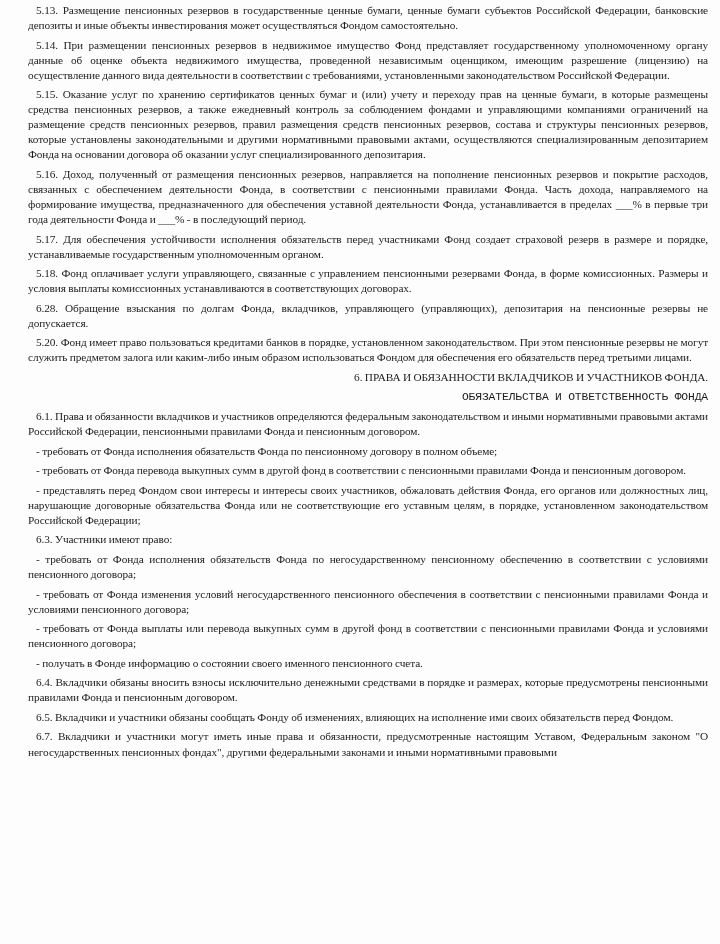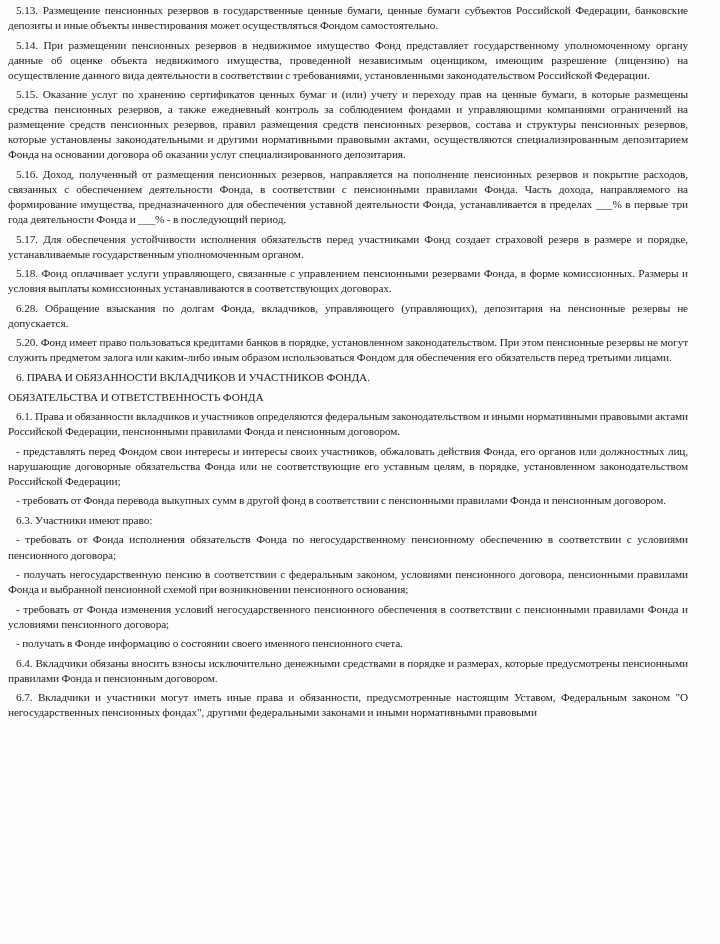--- a/index.html
+++ b/index.html
@@ -13,21 +13,21 @@
     background: #fdfdfd;
     font-family: "Liberation Serif", "DejaVu Serif", serif;
     color: #1c1c1c;
     overflow: hidden;
   }
   .page {
     position: relative;
     width: 720px;
     height: 944px;
     box-sizing: border-box;
-    padding: 3px 20px 0 8px;
+    padding: 3px 20px 0 28px;
     overflow: hidden;
   }
   .doc-body {
     width: 680px;
   }
   p.para {
     margin: 0 0 4.5px 0;
     padding: 0;
     font-size: 11.3px;
     line-height: 15.05px;
@@ -40,26 +40,26 @@
   }
   p.para.last {
     margin-bottom: 4px;
   }
   
   p.heading {
     margin: 0 0 4.5px 0;
     padding: 0;
     font-size: 11.3px;
     line-height: 15.05px;
-    text-align: left;
+    text-align: right;
     letter-spacing: -0.01em;
     word-spacing: -0.2px;
   }
   p.heading.ind-lg { text-indent: 8px; }
-  p.heading.ind-zero { text-indent: 0px; }
+  p.heading.ind-zero { text-indent: 0px; font-family: Liberation Mono, monospace; }
   p.heading.ind-sm { text-indent: 6px; }
 
   
   p.para.dash {
     text-indent: 8px;
   }
   .blank-fill {
     letter-spacing: 0;
     margin-top: 44px;
   }
@@ -73,23 +73,25 @@
       <p class="para">5.14. При размещении пенсионных резервов в недвижимое имущество Фонд представляет государственному уполномоченному органу данные об оценке объекта недвижимого имущества, проведенной независимым оценщиком, имеющим разрешение (лицензию) на осуществление данного вида деятельности в соответствии с требованиями, установленными законодательством Российской Федерации.</p>
       <p class="para">5.15. Оказание услуг по хранению сертификатов ценных бумаг и (или) учету и переходу прав на ценные бумаги, в которые размещены средства пенсионных резервов, а также ежедневный контроль за соблюдением фондами и управляющими компаниями ограничений на размещение средств пенсионных резервов, правил размещения средств пенсионных резервов, состава и структуры пенсионных резервов, которые установлены законодательными и другими нормативными правовыми актами, осуществляются специализированным депозитарием Фонда на основании договора об оказании услуг специализированного депозитария.</p>
       <p class="para"><span>5.16. Доход, полученный от размещения пенсионных резервов, направляется на пополнение пенсионных резервов и покрытие расходов, связанных с обеспечением деятельности Фонда, в соответствии с пенсионными правилами Фонда. Часть дохода, направляемого на формирование имущества, предназначенного для обеспечения уставной деятельности Фонда, устанавливается в пределах </span><span class="blank-fill">___</span><span>% в первые три года деятельности Фонда и </span><span class="blank-fill">___</span><span>% - в последующий период.</span></p>
       <p class="para">5.17. Для обеспечения устойчивости исполнения обязательств перед участниками Фонд создает страховой резерв в размере и порядке, устанавливаемые государственным уполномоченным органом.</p>
       <p class="para">5.18. Фонд оплачивает услуги управляющего, связанные с управлением пенсионными резервами Фонда, в форме комиссионных. Размеры и условия выплаты комиссионных устанавливаются в соответствующих договорах.</p>
       <p class="para">6.28. Обращение взыскания по долгам Фонда, вкладчиков, управляющего (управляющих), депозитария на пенсионные резервы не допускается.</p>
       <p class="para">5.20. Фонд имеет право пользоваться кредитами банков в порядке, установленном законодательством. При этом пенсионные резервы не могут служить предметом залога или каким-либо иным образом использоваться Фондом для обеспечения его обязательств перед третьими лицами.</p>
       <p class="heading ind-lg">6. ПРАВА И ОБЯЗАННОСТИ ВКЛАДЧИКОВ И УЧАСТНИКОВ ФОНДА.</p>
       <p class="heading ind-zero">ОБЯЗАТЕЛЬСТВА И ОТВЕТСТВЕННОСТЬ ФОНДА</p>
       <p class="para">6.1. Права и обязанности вкладчиков и участников определяются федеральным законодательством и иными нормативными правовыми актами Российской Федерации, пенсионными правилами Фонда и пенсионным договором.</p>
+      <p class="para dash">- требовать от Фонда исполнения обязательств Фонда по пенсионному договору в полном объеме;</p>
+      <p class="para dash">- требовать от Фонда перевода выкупных сумм в другой фонд в соответствии с пенсионными правилами Фонда и пенсионным договором.</p>
       <p class="para dash">- представлять перед Фондом свои интересы и интересы своих участников, обжаловать действия Фонда, его органов или должностных лиц, нарушающие договорные обязательства Фонда или не соответствующие его уставным целям, в порядке, установленном законодательством Российской Федерации;</p>
-      <p class="para dash">- требовать от Фонда перевода выкупных сумм в другой фонд в соответствии с пенсионными правилами Фонда и пенсионным договором.</p>
       <p class="para">6.3. Участники имеют право:</p>
       <p class="para dash">- требовать от Фонда исполнения обязательств Фонда по негосударственному пенсионному обеспечению в соответствии с условиями пенсионного договора;</p>
-      <p class="para dash">- получать негосударственную пенсию в соответствии с федеральным законом, условиями пенсионного договора, пенсионными правилами Фонда и выбранной пенсионной схемой при возникновении пенсионного основания;</p>
       <p class="para dash">- требовать от Фонда изменения условий негосударственного пенсионного обеспечения в соответствии с пенсионными правилами Фонда и условиями пенсионного договора;</p>
+      <p class="para dash">- требовать от Фонда выплаты или перевода выкупных сумм в другой фонд в соответствии с пенсионными правилами Фонда и условиями пенсионного договора;</p>
       <p class="para dash">- получать в Фонде информацию о состоянии своего именного пенсионного счета.</p>
       <p class="para">6.4. Вкладчики обязаны вносить взносы исключительно денежными средствами в порядке и размерах, которые предусмотрены пенсионными правилами Фонда и пенсионным договором.</p>
+      <p class="para">6.5. Вкладчики и участники обязаны сообщать Фонду об изменениях, влияющих на исполнение ими своих обязательств перед Фондом.</p>
       <p class="para last">6.7. Вкладчики и участники могут иметь иные права и обязанности, предусмотренные настоящим Уставом, Федеральным законом "О негосударственных пенсионных фондах", другими федеральными законами и иными нормативными правовыми</p>
     </div>
 </div>
 
 </body></html>

